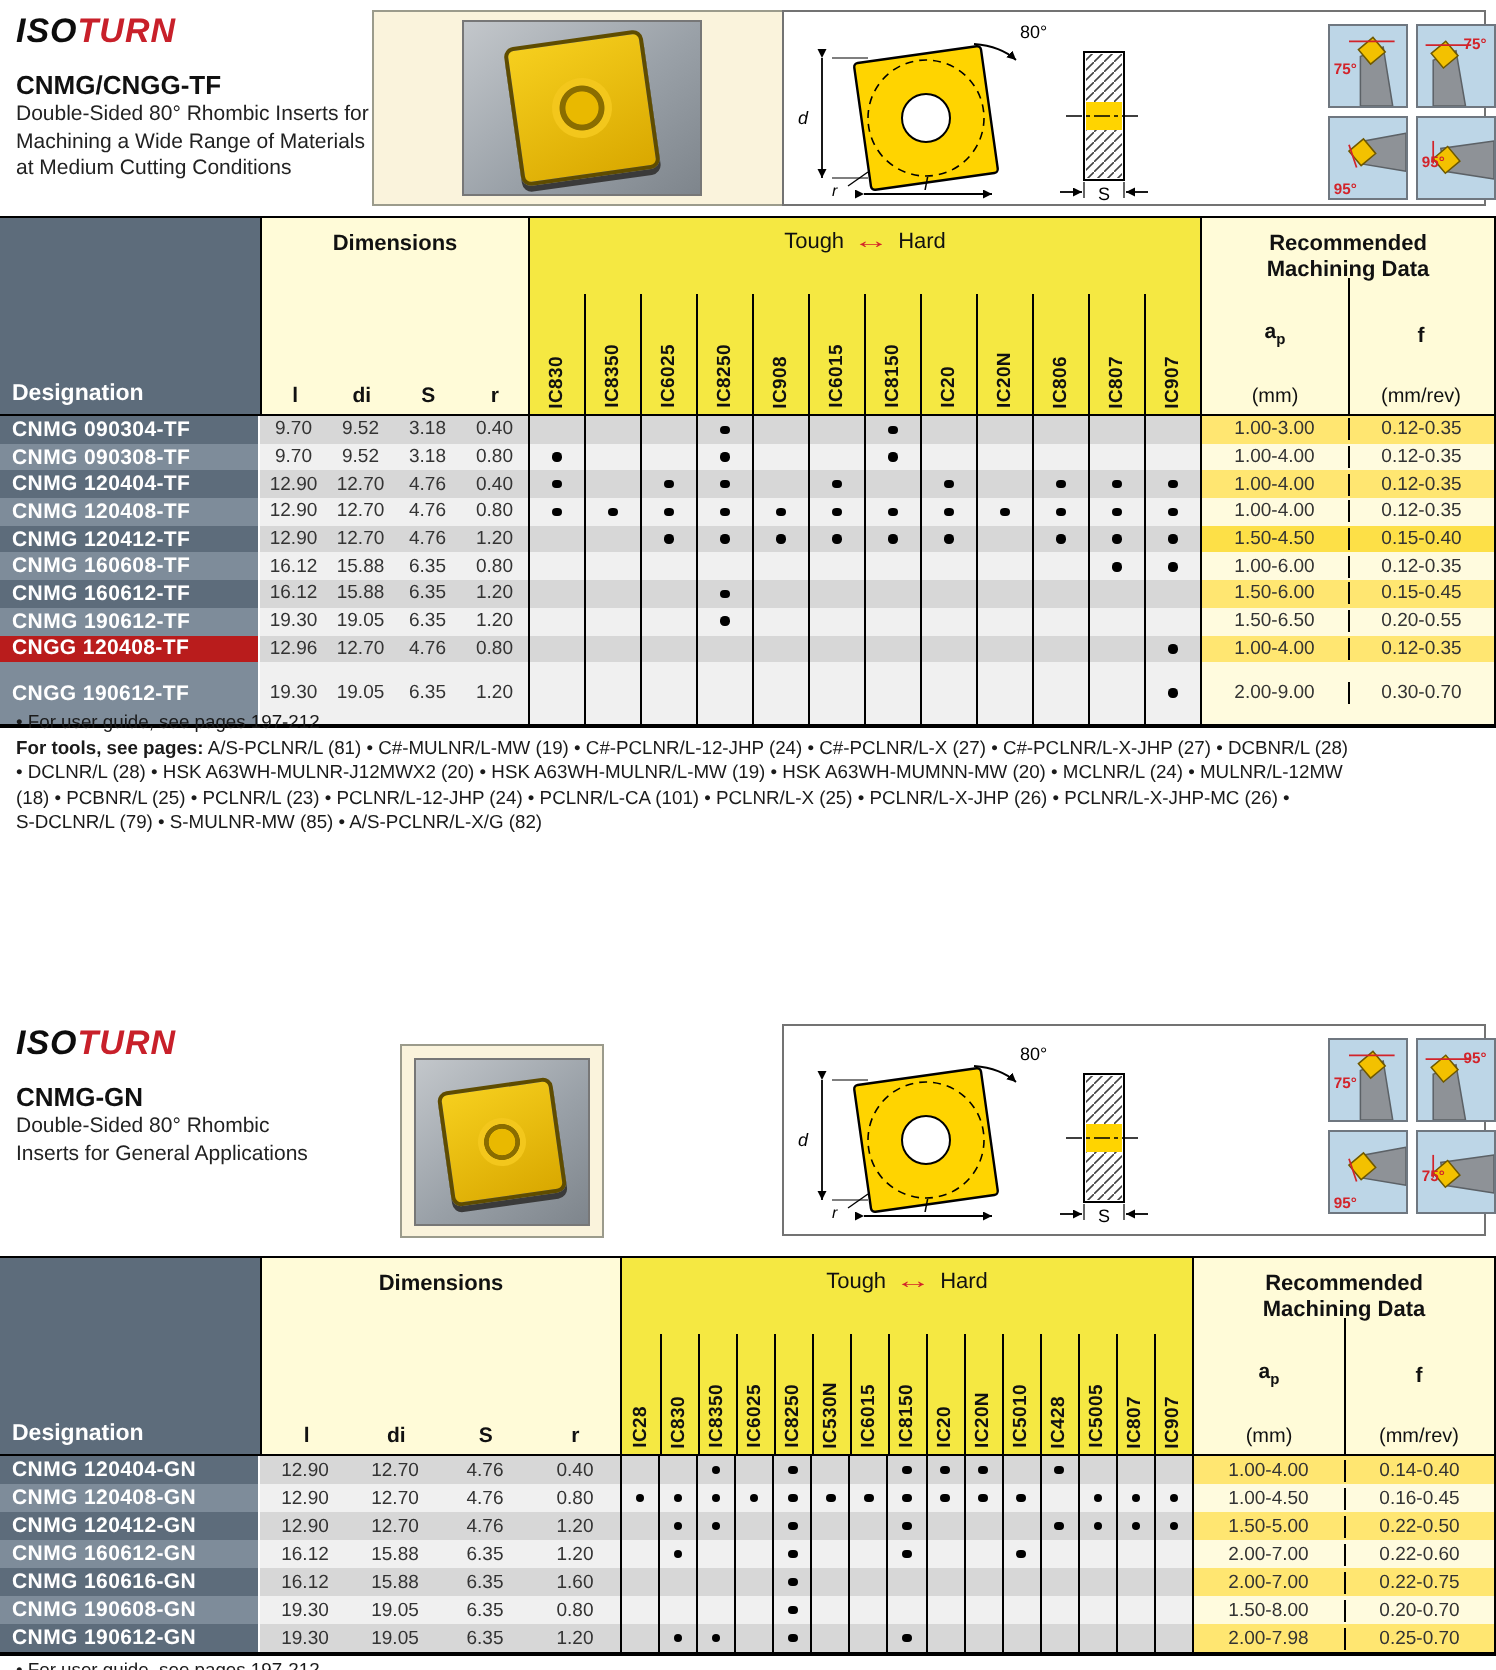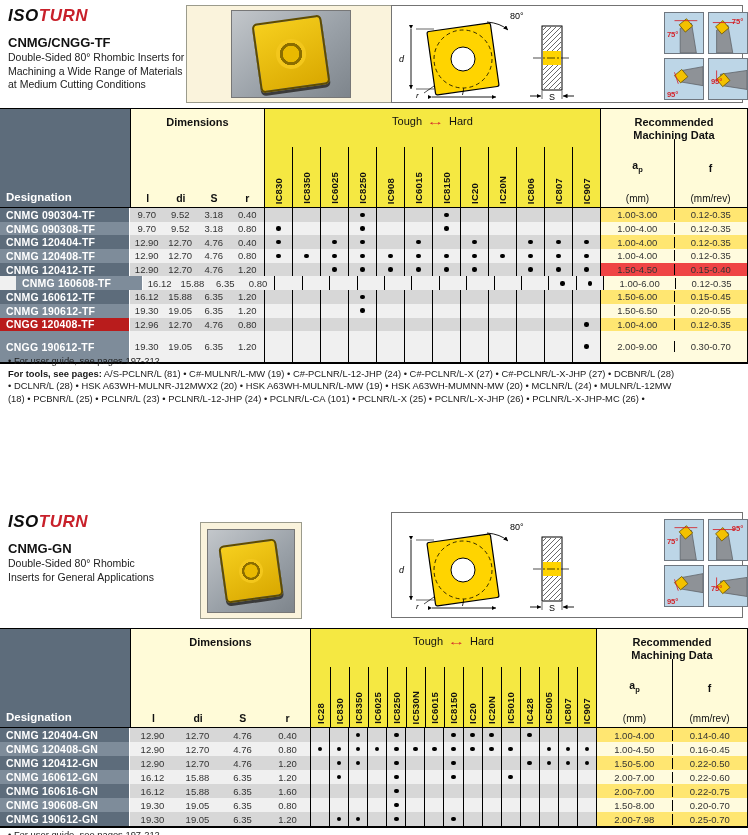--- a/index.html
+++ b/index.html
@@ -426,27 +426,27 @@
             <div class="dcell">
               <div class="dot"></div>
             </div>
             <div class="dcell">
               <div class="dot"></div>
             </div>
             <div class="dcell">
               <div class="dot"></div>
             </div>
           </div>
-          <div class="td-mach" style="width: 148px; background: #ef4444;">
+          <div class="td-mach" style="width: 148px; background: #fde047;">
             <span>1.50-4.50</span>
             <span class="td-f">0.15-0.40</span>
           </div>
         </div>
         <div class="trow" style="height: 13.7px; background: rgb(240, 240, 240);">
-          <div class="td-des" style="width: 130px; background: rgb(126, 140, 154); margin-left: 16px;">CNMG 160608-TF</div>
+          <div class="td-des" style="width: 130px; background: rgb(126, 140, 154);">CNMG 160608-TF</div>
           <div class="td-dims" style="width: 134px;">
             <span>16.12</span>
             <span>15.88</span>
             <span>6.35</span>
             <span>0.80</span>
           </div>
           <div class="td-grades" style="width: 336px;">
             <div class="dcell"></div>
             <div class="dcell"></div>
             <div class="dcell"></div>
@@ -585,20 +585,21 @@
             <span class="td-f">0.30-0.70</span>
           </div>
         </div>
       </div>
     </div>
     <div class="footnotes" style="left: 8px; top: 355px; width: 736px;">
       <div>• For user guide, see pages 197-212</div>
       <div><b>For tools, see pages:</b><span> A/S-PCLNR/L (81) • C#-MULNR/L-MW (19) • C#-PCLNR/L-12-JHP (24) • C#-PCLNR/L-X (27) • C#-PCLNR/L-X-JHP (27) • DCBNR/L (28)</span></div>
       <div>• DCLNR/L (28) • HSK A63WH-MULNR-J12MWX2 (20) • HSK A63WH-MULNR/L-MW (19) • HSK A63WH-MUMNN-MW (20) • MCLNR/L (24) • MULNR/L-12MW</div>
       <div>(18) • PCBNR/L (25) • PCLNR/L (23) • PCLNR/L-12-JHP (24) • PCLNR/L-CA (101) • PCLNR/L-X (25) • PCLNR/L-X-JHP (26) • PCLNR/L-X-JHP-MC (26) •</div>
+      <div>S-DCLNR/L (79) • S-MULNR-MW (85) • A/S-PCLNR/L-X/G (82)</div>
     </div>
   </div>
 <div class="section" id="sec1">
     <div class="intro" style="left: 8px; top: 512px;">
       <div class="logo"><span class="logo-iso">ISO</span><span class="logo-turn">TURN</span></div>
       <div class="title">CNMG-GN</div>
       <div class="subtitle">
         <div>Double-Sided 80° Rhombic</div>
         <div>Inserts for General Applications</div>
       </div>

